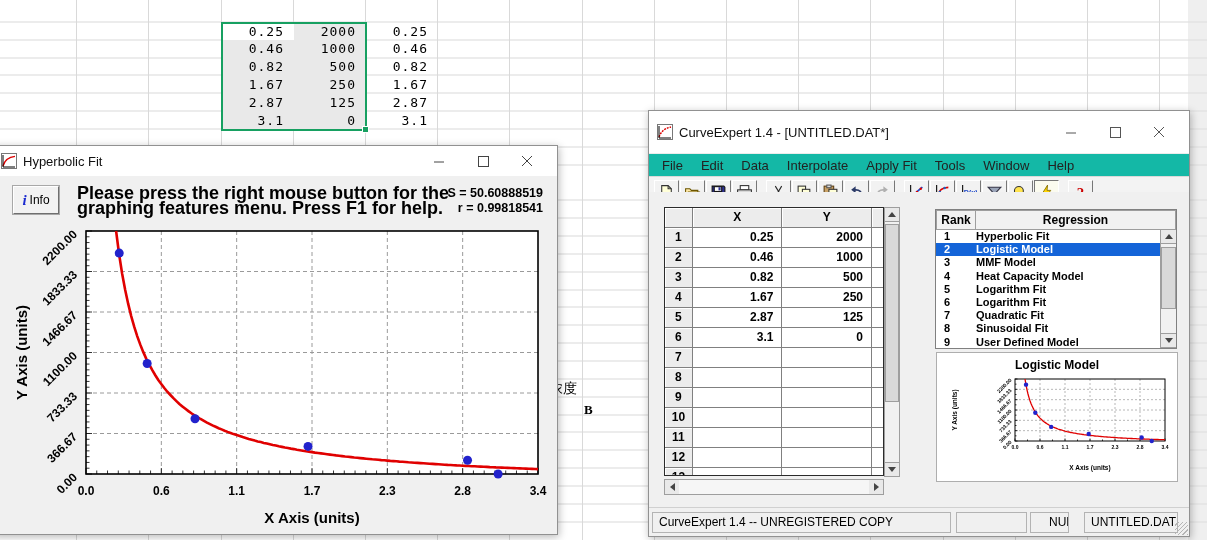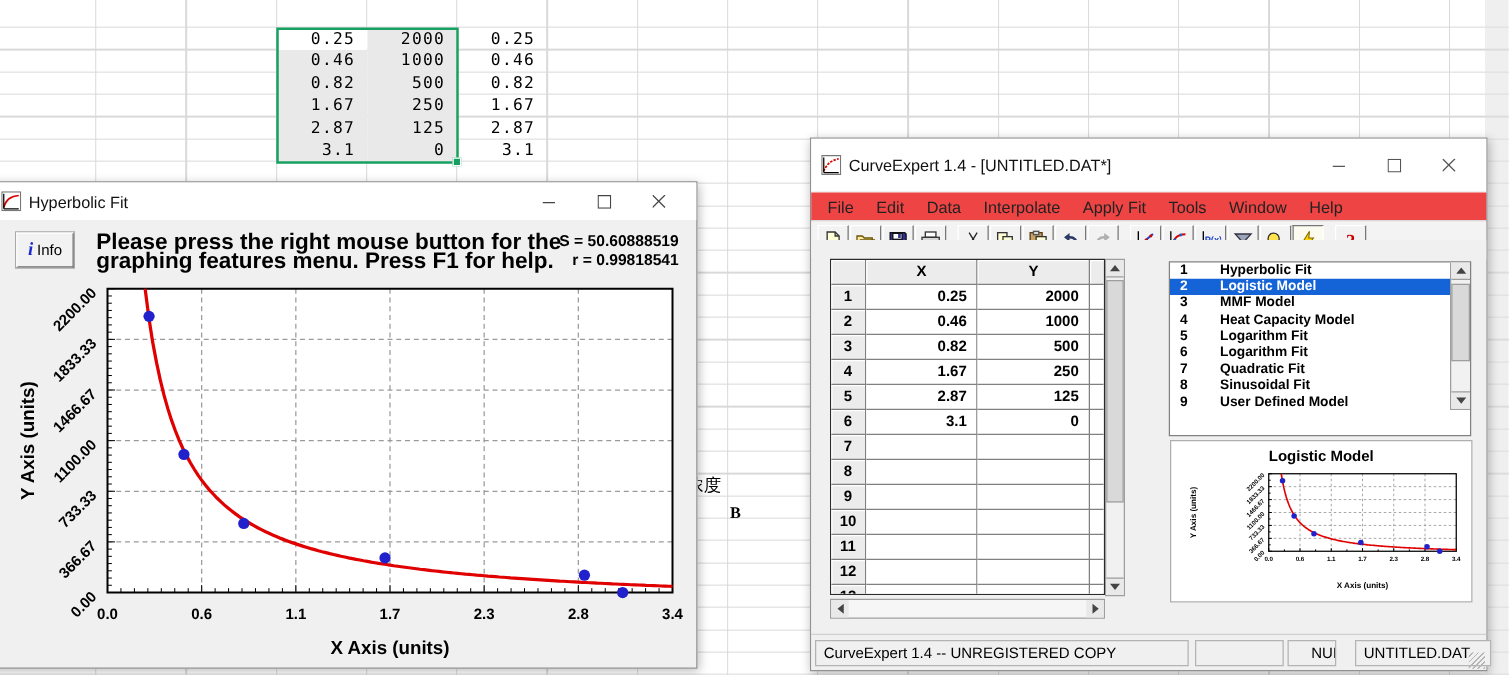--- a/index.html
+++ b/index.html
@@ -51,21 +51,21 @@
   .hyp-msg { position:absolute; left:84px; top:40px; font-size:18px; font-weight:bold;
     line-height:15px; }
   .hyp-stats { position:absolute; right:14px; top:40px; font-size:12.5px; font-weight:bold;
     line-height:15px; text-align:right; }
   #main-chart { position:absolute; left:10px; top:72px; width:548px; height:312px; }
   svg { font-family:"Liberation Sans",sans-serif; }
 
   
   .ce { left:648px; top:110px; width:542px; height:427px; }
   .ce .titlebar { height:43px; border-bottom:1px solid #ececec; }
-  .menubar { height:23px; background:#ef4444; display:flex; align-items:center;
+  .menubar { height:23px; background:#14b8a6; display:flex; align-items:center;
     padding-left:4px; border-bottom:1px solid #d9d9d9; }
   .menu-item { font-size:13px; color:#222; padding:0 9px; }
   .toolbar { height:31px; background:#f3f3f3; display:flex; align-items:center;
     padding-left:5px; border-bottom:1px solid #9a9a9a; }
   .tb { width:25px; height:25px; margin-right:1px; background:#f2f2f2;
     border:1px solid; border-color:#fff #777 #777 #fff;
     display:flex; align-items:center; justify-content:center; padding:2px; }
   .tb.pressed { border-color:#777 #fff #fff #777; background:#fbfbef; }
   .tbgap { width:8px; }
   .tb svg { width:17px; height:17px; }
@@ -585,20 +585,24 @@
       <div class="hscroll" style="left:15px; top:287px; width:220px;">
         <div class="sb-btn">
             <span class="tri-l"></span>
           </div>
         <div class="sb-btn">
             <span class="tri-r"></span>
           </div>
       </div>
 
       <div class="rank">
+        <div class="rank-hdr">
+          <div class="rank-hcell rh0">Rank</div>
+          <div class="rank-hcell rh1">Regression</div>
+        </div>
         <div class="rank-body" id="rank-body">
 
         <div class="rank-item">
               <div class="rk">1</div>
               <div class="nm">Hyperbolic Fit</div>
             </div>
             <div class="rank-item sel" style="background: rgb(20, 100, 216);">
               <div class="rk">2</div>
               <div class="nm">Logistic Model</div>
             </div>
@@ -707,17 +711,17 @@
               <text x="147" y="97" text-anchor="middle" font-size="6.5" font-weight="bold">X Axis (units)</text>
               <text x="14" y="37" text-anchor="middle" font-size="6.5" font-weight="bold" transform="rotate(-90 14 37)">Y Axis (units)</text>
             </svg></div>
       </div>
     </div>
 
     <div class="statusbar">
       <div class="spanel" style="left:3px; width:299px;">CurveExpert 1.4 -- UNREGISTERED COPY</div>
       <div class="spanel" style="left:307px; width:71px;"></div>
       <div class="spanel" style="left:381px; width:39px;padding-left:18px;">NUM</div>
-      <div class="spanel" style="left:435px; width:109px;">UNTITLED.DAT</div>
+      <div class="spanel" style="left:435px; width:94px;">UNTITLED.DAT</div>
       <div class="grip"></div>
     </div>
   </div>
 </div>
 
 </body></html>

